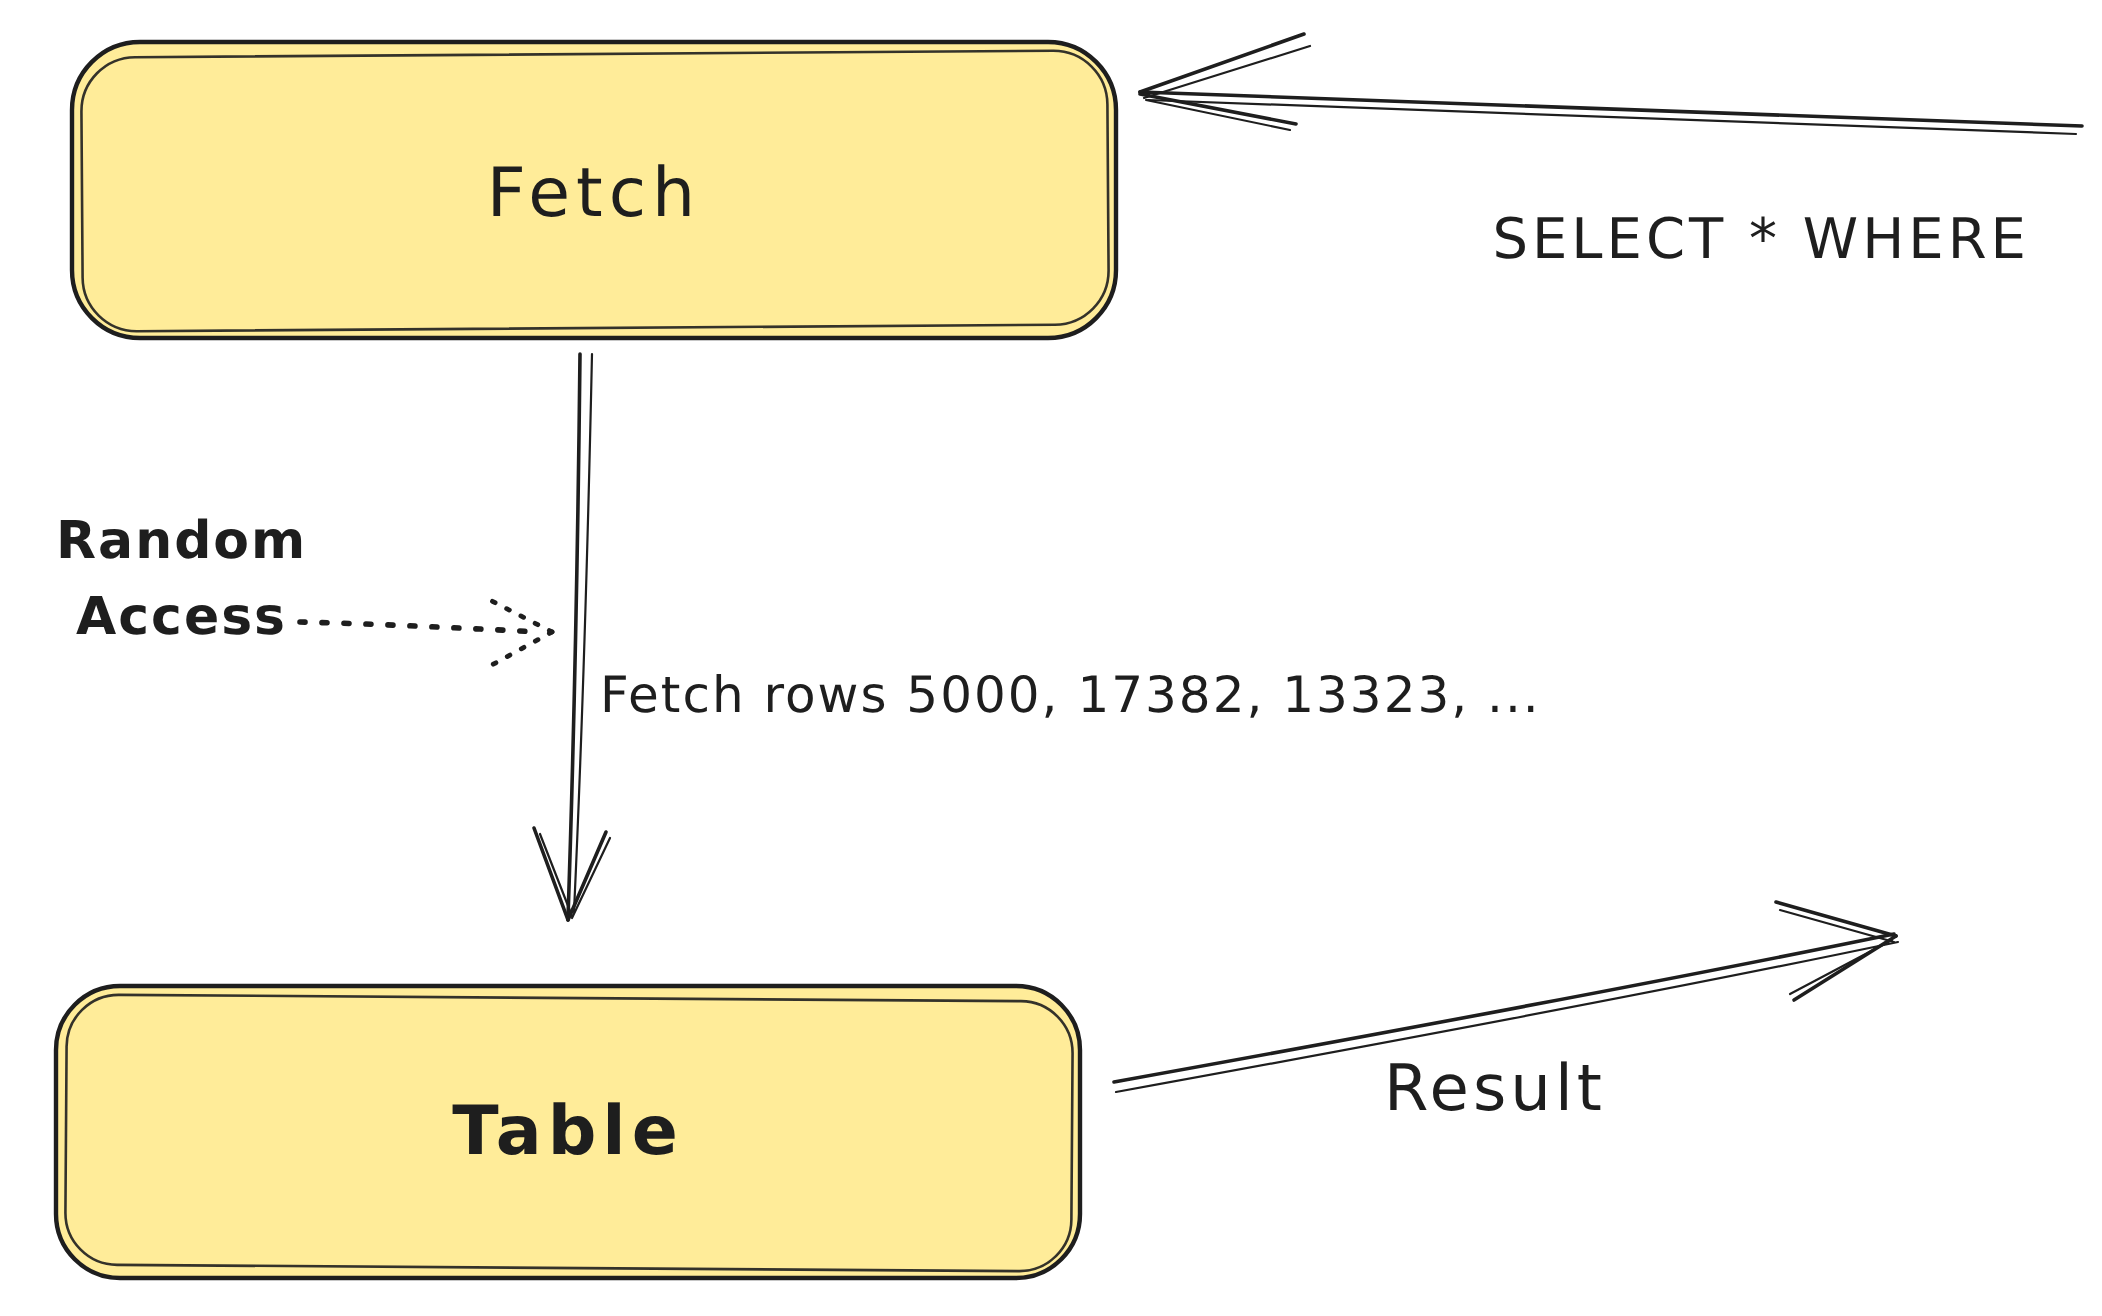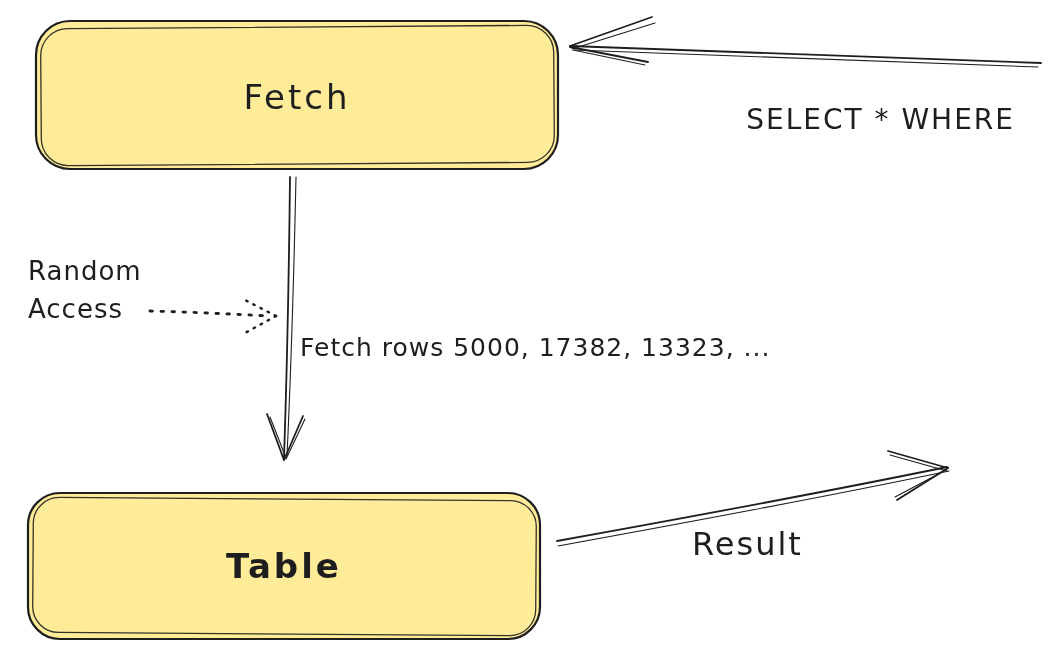--- a/index.html
+++ b/index.html
@@ -68,22 +68,23 @@
     line-height: 43px;
   }
   .fetch-label {
     font-size: 25px;
     letter-spacing: 1px;
   }
   .random-label {
     font-size: 26px;
     letter-spacing: 1px;
     line-height: 38px;
+    font-weight: bold;
   }
-  .random-label .line2 { }
+  .random-label .line2 { margin-left: 10px; }
   .result-label {
     font-size: 32px;
     letter-spacing: 2px;
   }
 </style>
 </head>
 <body>
 
 <div class="canvas">
 

